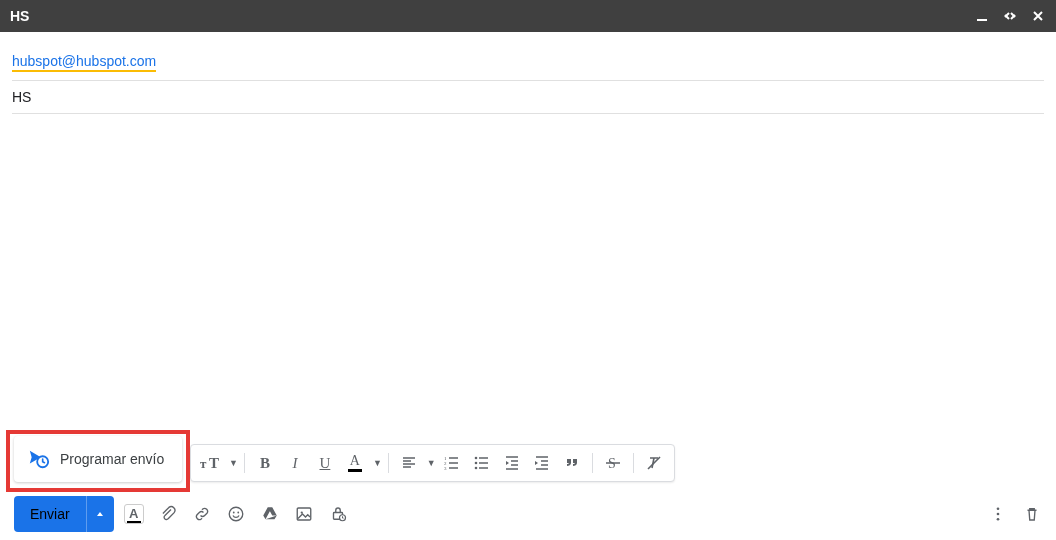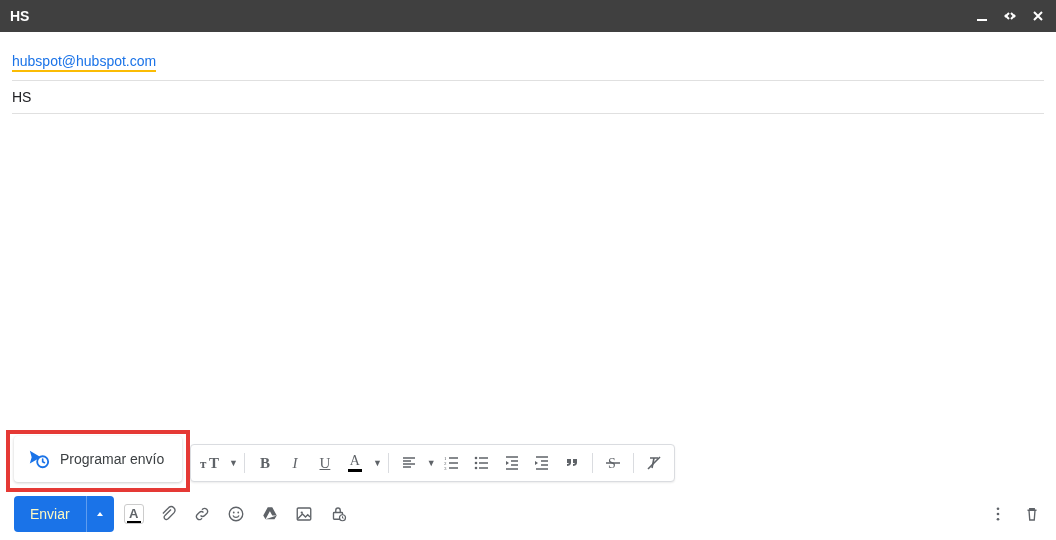--- a/index.html
+++ b/index.html
@@ -22,21 +22,21 @@
   .fmt-btn { width: 28px; height: 28px; display: flex; align-items: center; justify-content: center; cursor: pointer; color: #5f6368; border-radius: 3px; font-family: 'Times New Roman', serif; font-size: 15px; }
   .fmt-sep { width: 1px; height: 20px; background: #dadce0; margin: 0 4px; }
   
   .schedule-popup { position: absolute; bottom: 58px; left: 14px; background: #fff; box-shadow: 0 1px 3px rgba(0,0,0,0.2); border-radius: 4px; padding: 12px 18px 12px 14px; display: flex; align-items: center; gap: 10px; z-index: 30; }
   .schedule-text { color: #3c4043; font-size: 14px; }
   
   .highlight-box { position: absolute; border: 4px solid #e53935; pointer-events: none; z-index: 40; }
   
   .bottom-bar { position: absolute; bottom: 8px; left: 14px; right: 14px; display: flex; align-items: center; gap: 10px; }
   .send-group { display: flex; }
-  .send-btn { background: #1a73e8; color: #fef9c3; font-weight: 500; font-size: 14px; padding: 0 16px; height: 36px; border: none; border-radius: 4px 0 0 4px; cursor: pointer; display: flex; align-items: center; }
+  .send-btn { background: #1a73e8; color: #000000; font-weight: 500; font-size: 14px; padding: 0 16px; height: 36px; border: none; border-radius: 4px 0 0 4px; cursor: pointer; display: flex; align-items: center; }
   .send-dropdown { background: #1a73e8; color: #fff; width: 28px; height: 36px; border: none; border-left: 1px solid rgba(255,255,255,0.3); border-radius: 0 4px 4px 0; cursor: pointer; display: flex; align-items: center; justify-content: center; }
   .toolbar-icons { display: flex; align-items: center; gap: 14px; }
   .tool-icon { width: 20px; height: 20px; color: #5f6368; cursor: pointer; display: flex; align-items: center; justify-content: center; }
   .bottom-right { margin-left: auto; display: flex; align-items: center; gap: 14px; }
   .underline-a { border: 1px solid #ccc; border-radius: 3px; padding: 2px 4px 0px 4px; display: inline-flex; flex-direction: column; align-items: center; }
   .underline-a .ch { font-size: 13px; font-weight: bold; line-height: 1; }
   .underline-a .bar { width: 14px; height: 3px; background: #000; margin-top: 1px; }
   .color-a { display: inline-flex; flex-direction: column; align-items: center; }
   .color-a .ch { font-size: 14px; font-family: 'Times New Roman', serif; line-height: 1; }
   .color-a .bar { width: 14px; height: 3px; background: #000; margin-top: 1px; }

